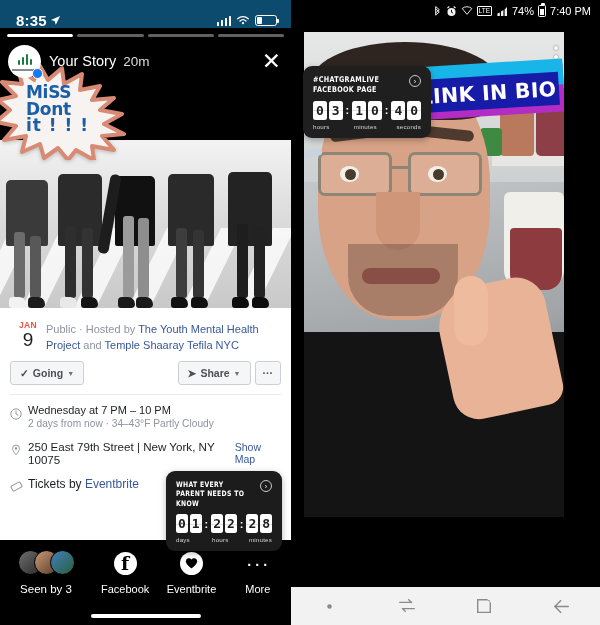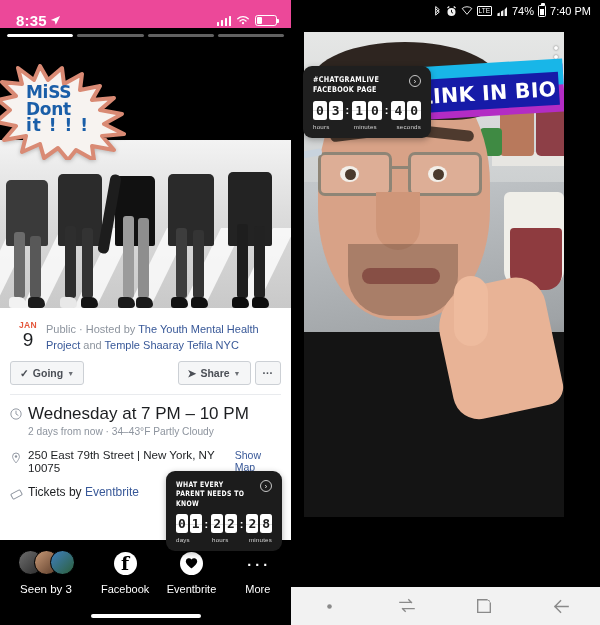--- a/index.html
+++ b/index.html
@@ -4,21 +4,21 @@
 <style>
   * { margin:0; padding:0; box-sizing:border-box; }
   html,body { width:600px; height:625px; background:#fff; overflow:hidden;
     font-family:"Liberation Sans", sans-serif; }
 
   #root { position:relative; width:600px; height:625px; display:flex; background:#fff; }
 
   
   .phone-left { position:relative; width:291px; height:625px; background:#000; overflow:hidden; }
 
-  .ios-status { position:relative; height:28px; background:#ec4899; color:#fff;
+  .ios-status { position:relative; height:28px; background:#0c4a6e; color:#fff;
     display:flex; align-items:center; justify-content:space-between; padding:13px 14px 0 16px; }
   .ios-time { font-size:15px; font-weight:bold; letter-spacing:.2px; display:flex; align-items:center; gap:3px; }
   .loc-arrow { display:inline-block; width:11px; height:11px; }
   .ios-right { display:flex; align-items:center; gap:5px; }
   .sig { display:flex; align-items:flex-end; gap:1.5px; height:10px; }
   .sig i { display:block; width:2.5px; background:#fff; border-radius:.5px; }
   .sig i:nth-child(1){height:3.5px;} .sig i:nth-child(2){height:5.5px;}
   .sig i:nth-child(3){height:7.5px;} .sig i:nth-child(4){height:9.5px;}
   .batt { width:22px; height:11px; border:1.3px solid #fff; border-radius:2.8px; position:relative; }
   .batt::after{content:"";position:absolute;right:-3.2px;top:3px;width:1.8px;height:4px;background:#fff;border-radius:0 1px 1px 0;}
@@ -88,21 +88,21 @@
     display:flex; align-items:center; gap:4px; cursor:pointer; }
   .btn.sq { padding:5px 7px; }
   .spacer { flex:1; }
   .btn + .btn { margin-left:4px; }
   .caret { font-size:7px; opacity:.8; }
 
   .divider { height:1px; background:#e9ebee; margin:0 10px; }
 
   .row { display:flex; align-items:flex-start; padding:9px 10px 2px 10px; }
   .row .ic { width:18px; flex:none; padding-top:2px; color:#8d949e; }
-  .row .l1 { font-size:17px; color:#1c1e21; }
+  .row .l1 { font-size:11px; color:#1c1e21; }
   .row .l2 { font-size:10.2px; color:#8d949e; margin-top:2px; }
   .row .addr { font-size:11.6px; color:#1c1e21; }
   .showmap { margin-left:auto; font-size:10.5px; color:#385898; padding-top:1px; cursor:pointer; }
   .tickets { font-size:12px; color:#1c1e21; }
   .tickets a { color:#385898; text-decoration:none; }
 
   
   .cd { position:absolute; border-radius:9px; background:#1c1c1c; color:#fff; z-index:26;
     padding:9px 10px 8px 10px; box-shadow:0 2px 6px rgba(0,0,0,.3); }
   .cd.left { left:166px; top:443px; width:116px; }
@@ -270,20 +270,37 @@
             <b style="width:0%"></b>
           </span>
         <span class="prog">
             <b style="width:0%"></b>
           </span>
         <span class="prog">
             <b style="width:0%"></b>
           </span>
       </div>
 
+      <div class="story-head">
+        <div class="ava-wrap">
+          <div class="ava">
+            <div class="ava-logo">
+              <span class="bar b1"></span>
+                <span class="bar b2"></span>
+              <span class="bar b3"></span>
+                <span class="bar b4"></span>
+              <span class="tx"></span>
+            </div>
+          </div>
+          <div class="ava-badge"></div>
+        </div>
+        <span class="story-user">Your Story</span>
+        <span class="story-time">20m</span>
+        <span class="story-close">✕</span>
+      </div>
 
       <div class="burst">
         <svg viewBox="0 0 140 96">
           <path d="M14,46 L2,36 L20,32 L6,18 L26,20 L22,4 L38,16 L44,2 L52,16 L66,4 L68,20 L86,10
                    L84,26 L104,22 L96,36 L118,34 L104,46 L126,50 L108,60 L128,70 L106,72 L118,86
                    L96,82 L98,96 L80,86 L72,96 L62,84 L48,94 L44,80 L26,88 L30,72 L8,76 L20,62 L0,58 Z" fill="#f7f3f0" stroke="#d98a74" stroke-width="4" stroke-linejoin="round"></path>
         </svg>
         <div class="burst-txt">
           <em>MiSS</em>
           <em>Dont</em>

